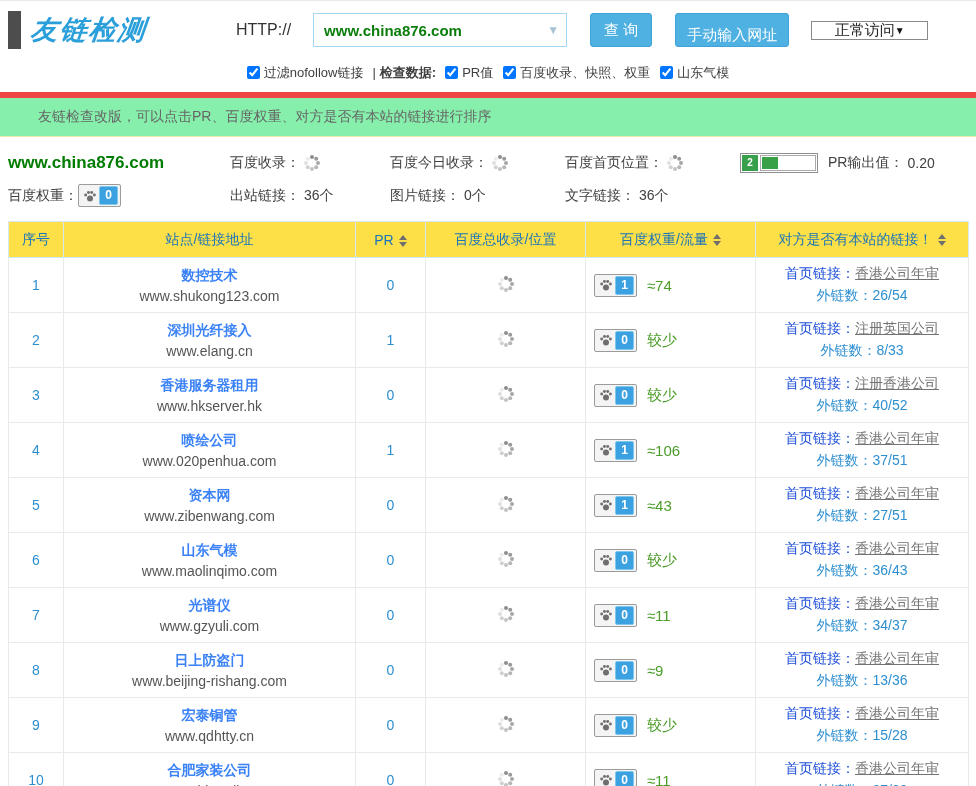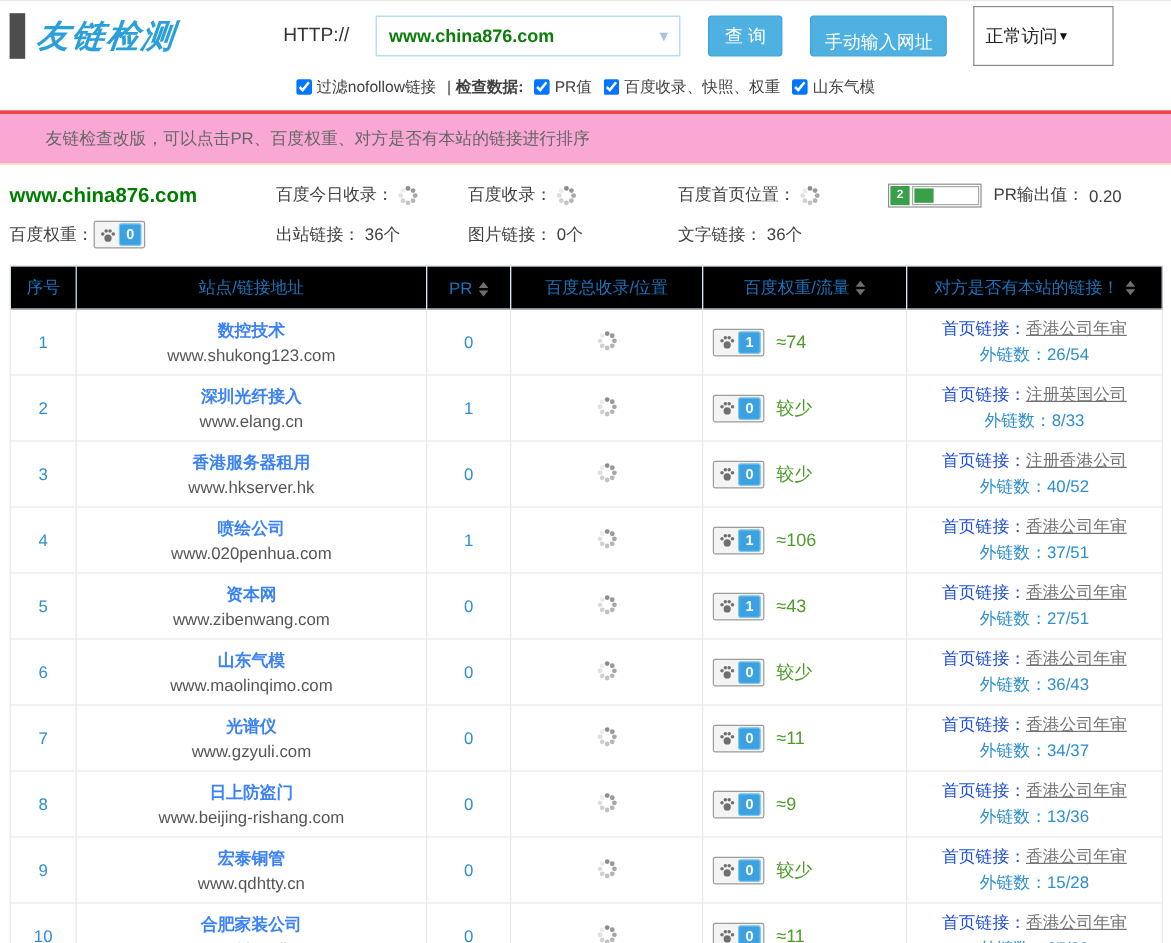--- a/index.html
+++ b/index.html
@@ -19,34 +19,34 @@
   .url-wrap{position:relative;}
   .url-input{width:254px;height:34px;border:1px solid #a5d6f1;box-sizing:border-box;
              padding:0 26px 0 10px;font-size:15px;font-weight:bold;color:#0b7d0b;outline:none;
              font-family:"Liberation Sans","DejaVu Sans",sans-serif;}
   .input-chevron{position:absolute;right:8px;top:50%;transform:translateY(-50%);
                  color:#a8c3d4;font-size:12px;pointer-events:none;}
   .btn{height:34px;margin-left:7px;border:1px solid #3fa3d8;border-radius:3px;background:#4fb0e2;
        color:#fff;font-size:15px;padding:0 13px;cursor:pointer;
        font-family:"Liberation Sans","DejaVu Sans",sans-serif;}
   .btn.wide{padding:12px 11px;}
-  .select{width:117px;height:50px;margin-left:6px;border:1px solid #8a8a8a;background:#fff;
-          display:flex;align-items:center;justify-content:flex-start;box-sizing:border-box;
+  .select{width:117px;height:19px;margin-left:6px;border:1px solid #8a8a8a;background:#fff;
+          display:flex;align-items:center;justify-content:center;box-sizing:border-box;
           padding:0 9px;font-size:15px;color:#222;cursor:pointer;}
   .select-arrow{font-size:10px;color:#111;}
 
   .options-row{height:27px;display:flex;align-items:center;justify-content:center;
                font-size:13px;color:#404040;padding-bottom:6px;}
   .options-row label{display:flex;align-items:center;margin:10px 5px;cursor:pointer;}
   .options-row input{margin:0 4px 0 0;}
   .sep{margin:0 4px;color:#404040;}
   .bold-lbl{font-weight:bold;margin-right:4px;}
 
   
-  .notice{height:45px;background:#f9a8d4;border-top:3px solid #ef4444;border-bottom:1px solid #efe7ab;
+  .notice{height:45px;background:#86efac;border-top:6px solid #ef4444;border-bottom:1px solid #efe7ab;
           display:flex;align-items:center;padding-left:38px;font-size:14px;color:#666;box-sizing:border-box;}
 
   
   .summary{padding:9px 8px 6px 8px;}
   .sum-row{display:grid;grid-template-columns:222px 160px 175px 175px 1fr;align-items:center;height:33px;}
   .domain{font-size:17px;font-weight:bold;color:#007c00;}
   .sum-item{display:flex;align-items:center;font-size:14px;color:#404040;}
   .sum-item .val{margin-left:4px;}
 
   
@@ -65,21 +65,21 @@
   
   .prbar{display:inline-flex;align-items:stretch;width:74px;height:16px;border:1px solid #8f8f8f;
          padding:1px;box-sizing:content-box;background:#fff;margin-right:10px;}
   .prlabel{width:16px;background:#38a04a;color:#fff;font-size:10px;font-weight:bold;
            display:flex;align-items:center;justify-content:center;margin-right:2px;}
   .prtrack{flex:1;border:1px solid #aaa;position:relative;background:#fff;}
   .prfill{position:absolute;left:1px;top:1px;bottom:1px;background:#3aa047;}
 
   
   .linktable{width:960px;margin:3px 8px 0 8px;border-collapse:collapse;table-layout:fixed;}
-  .linktable th{background:#000000;color:#1a73bb;font-weight:normal;font-size:14px;height:33px;
+  .linktable th{background:#fde047;color:#1a73bb;font-weight:normal;font-size:14px;height:33px;
                 border:1px solid #d6e7f4;text-align:center;}
   .linktable td{border:1px solid #e9e9e9;height:54px;text-align:center;vertical-align:middle;
                 font-size:14px;padding:0;}
   .c-seq,.c-pr{color:#2d8fd0;font-size:15px;}
   .site-name{font-weight:bold;color:#3b82f6;margin-bottom:3px;}
   .site-url{color:#555;}
   .c-weight{text-align:left !important;padding-left:8px !important;}
   .flow{color:#4c9c2a;font-size:15px;margin-left:6px;vertical-align:middle;}
   .home-line{margin-bottom:4px;}
   .lbl-blue{color:#1d4ed8;}
@@ -137,25 +137,25 @@
   </div>
 
   <div class="notice">
     <span>友链检查改版，可以点击PR、百度权重、对方是否有本站的链接进行排序</span>
   </div>
 
   <div class="summary">
     <div class="sum-row">
       <span class="domain">www.china876.com</span>
       <span class="sum-item">
+        <span>百度收录：</span>
+        <span class="spinner"></span>
+      </span>
+      <span class="sum-item">
         <span>百度今日收录：</span>
-        <span class="spinner"></span>
-      </span>
-      <span class="sum-item">
-        <span>百度收录：</span>
         <span class="spinner"></span>
       </span>
       <span class="sum-item">
         <span>百度首页位置：</span>
         <span class="spinner"></span>
       </span>
       <span class="sum-item">
         <span class="prbar">
           <span class="prlabel">2</span>
           <span class="prtrack">

